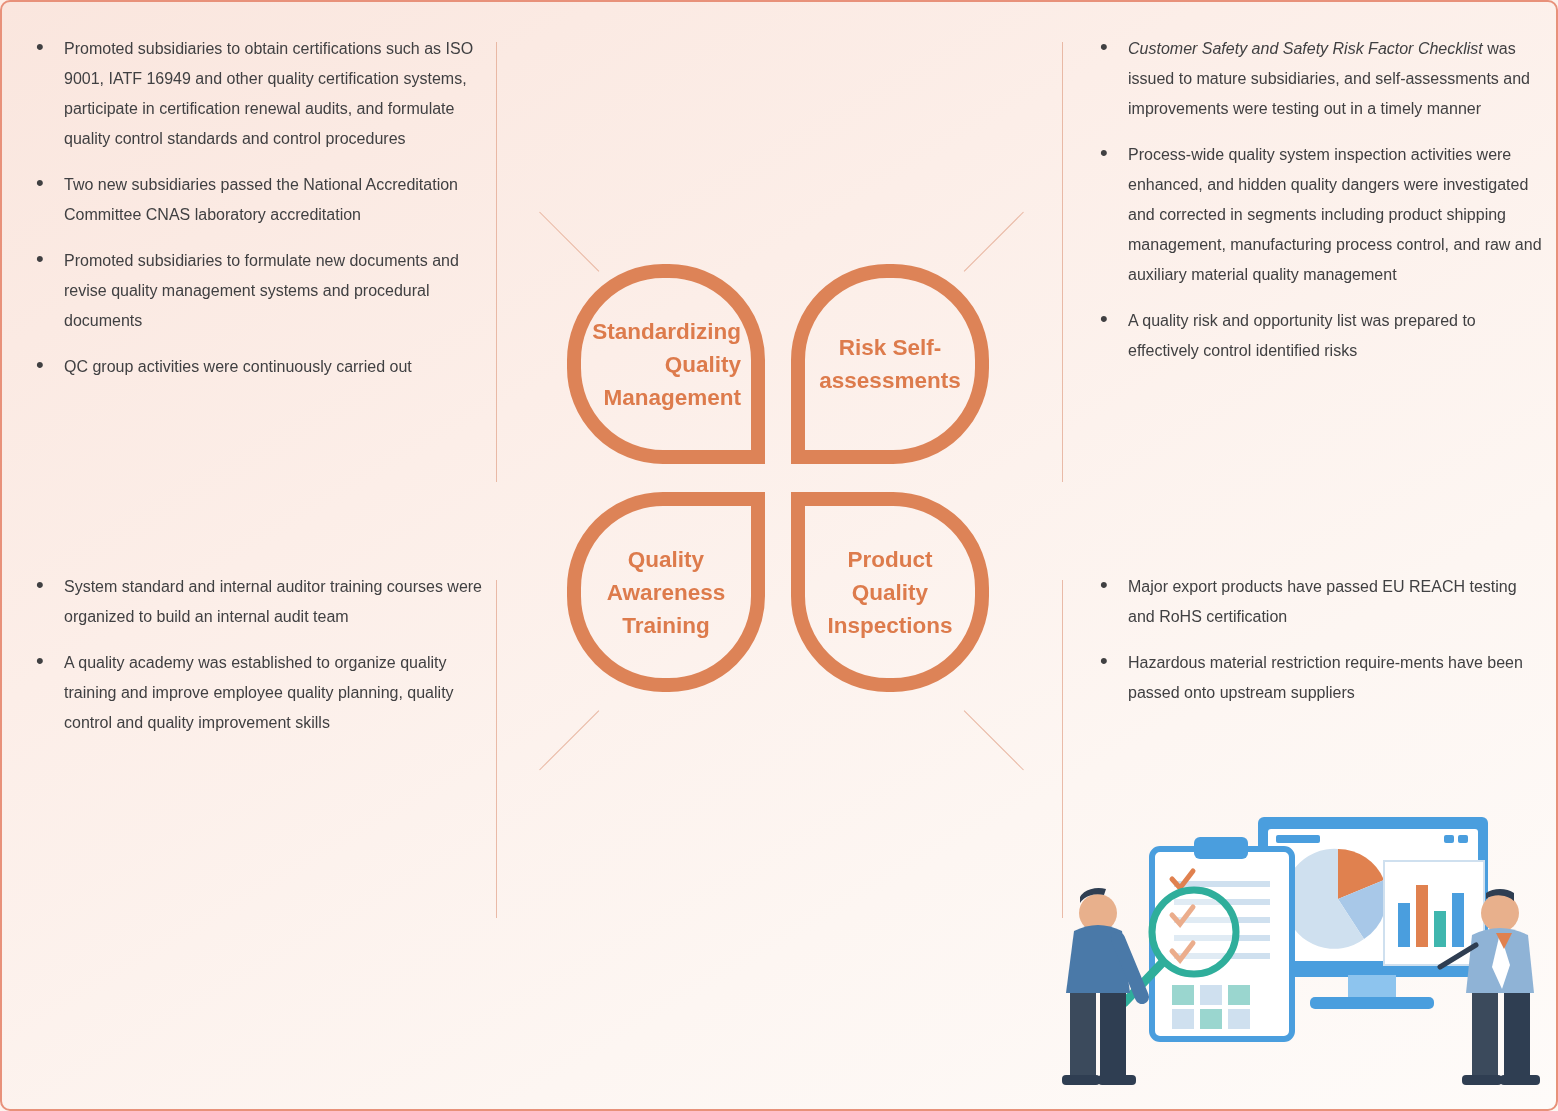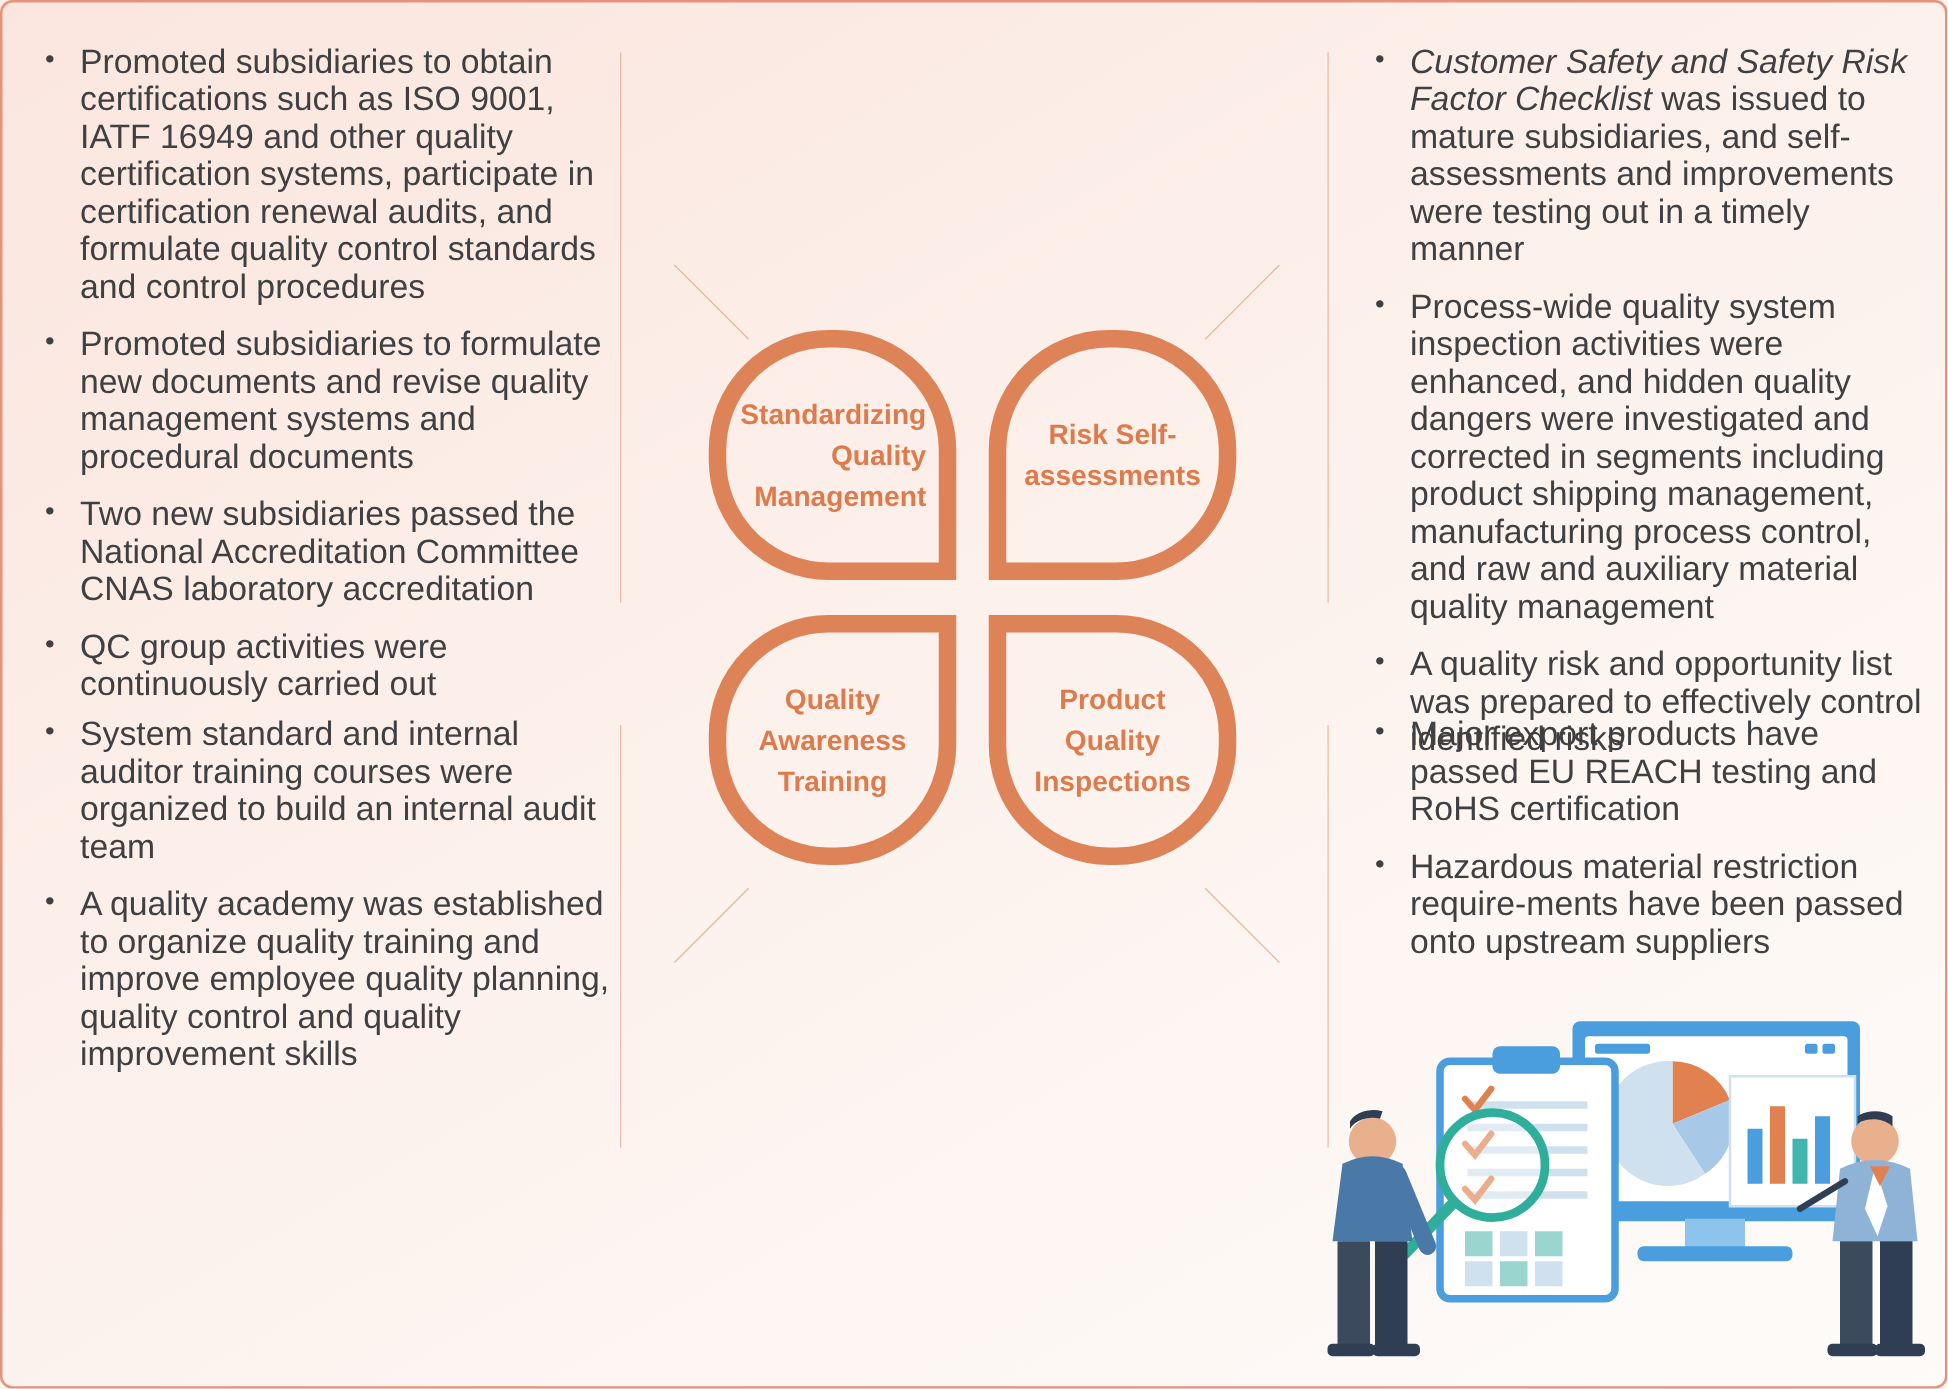--- a/index.html
+++ b/index.html
@@ -61,21 +61,21 @@
 
   ul.bullets {
     list-style: none;
     margin: 0;
     padding: 0;
   }
   ul.bullets li {
     position: relative;
     padding-left: 44px;
     margin-bottom: 16px;
-    font-size: 27px;
+    font-size: 16px;
     line-height: 30px;
     color: #404042;
   }
   ul.bullets li:before {
     content: "\2022";
     position: absolute;
     left: 16px;
     top: -2px;
     font-size: 22px;
     color: #404042;
@@ -158,22 +158,22 @@
   <div class="vline right-bot"></div>
 
   <div class="diag d1"></div>
   <div class="diag d2"></div>
   <div class="diag d3"></div>
   <div class="diag d4"></div>
 
   <div class="col col-left top">
     <ul class="bullets">
       <li><span>Promoted subsidiaries to obtain certifications such as ISO 9001, IATF 16949 and other quality certification systems, participate in certification renewal audits, and formulate quality control standards and control procedures</span></li>
+      <li><span>Two new subsidiaries passed the National Accreditation Committee CNAS laboratory accreditation</span></li>
       <li><span>Promoted subsidiaries to formulate new documents and revise quality management systems and procedural documents</span></li>
-      <li><span>Two new subsidiaries passed the National Accreditation Committee CNAS laboratory accreditation</span></li>
       <li><span>QC group activities were continuously carried out</span></li>
     </ul>
   </div>
 
   <div class="col col-left bottom">
     <ul class="bullets">
       <li><span>System standard and internal auditor training courses were organized to build an internal audit team</span></li>
       <li><span>A quality academy was established to organize quality training and improve employee quality planning, quality control and quality improvement skills</span></li>
     </ul>
   </div>

